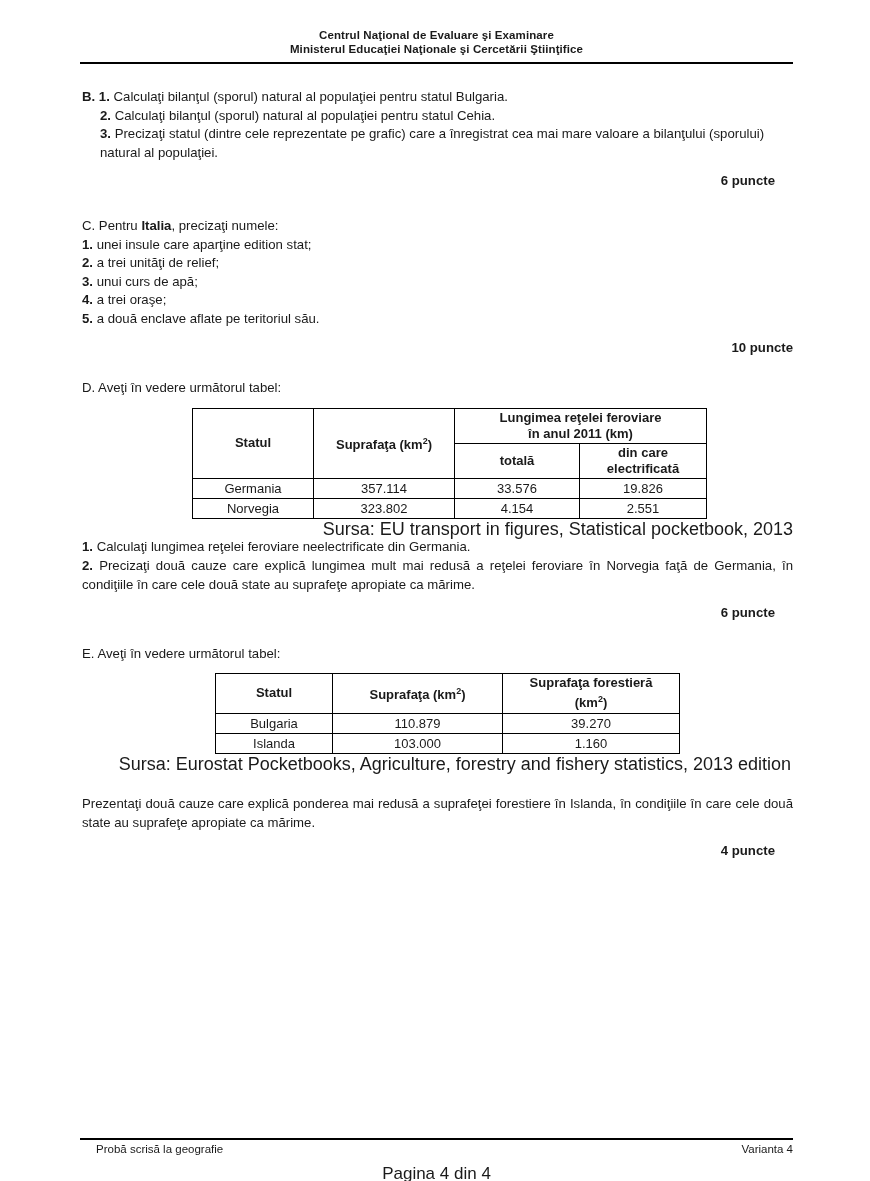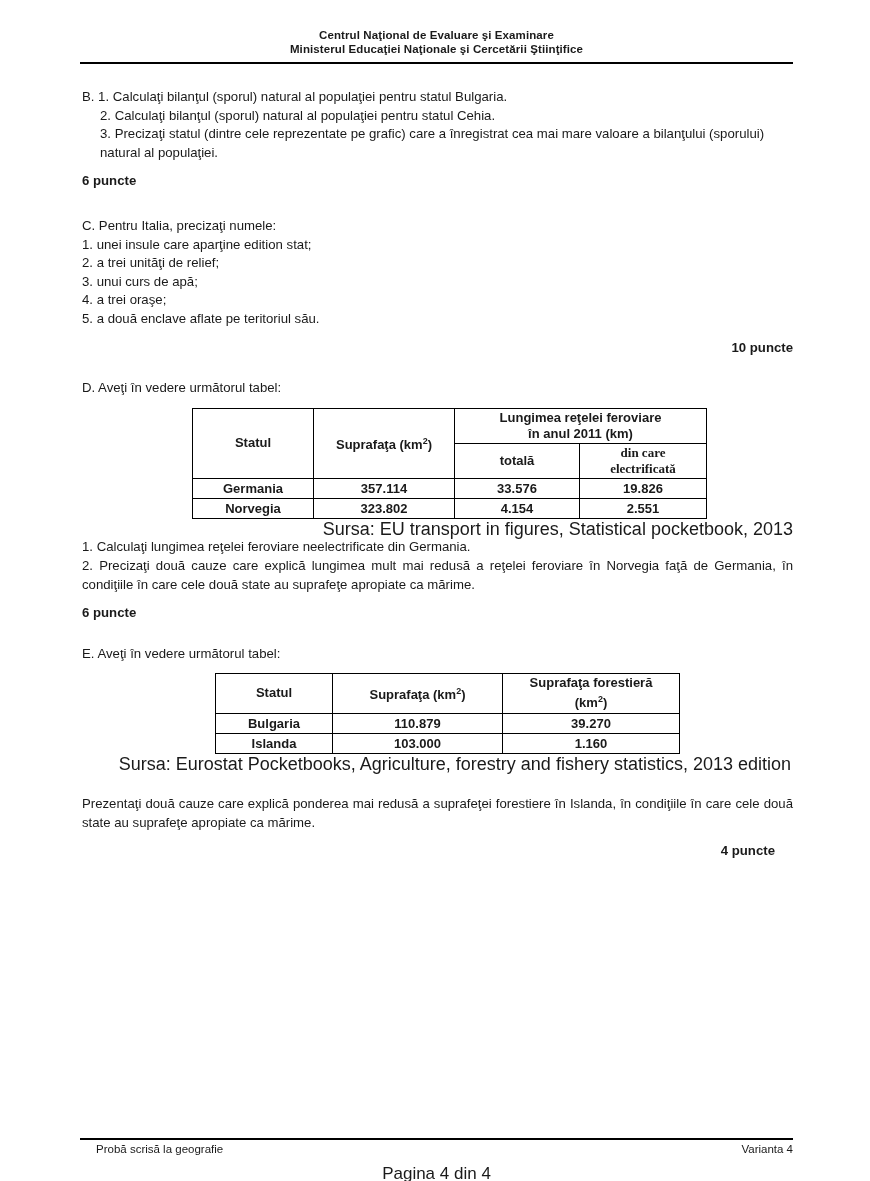--- a/index.html
+++ b/index.html
@@ -48,59 +48,59 @@
   .content {
     position: absolute;
     left: 82px;
     top: 88px;
     width: 711px;
     font-size: 13.2px;
     line-height: 18.6px;
   }
 
   .para { margin: 0; }
-  .b { font-weight: normal; }
+  .b { font-weight: bold; }
   .indent1 { padding-left: 18px; }
   .points {
     font-weight: bold;
     font-size: 13.2px;
     margin-top: 10px;
   }
-  .points.p6 { padding-right: 18px; }
+  .points.p6 { text-align: right; padding-right: 18px; }
   .points.p10 { text-align: right; padding-right: 0px; }
   .points.p4 { text-align: right; padding-right: 18px; }
 
   .gap-sm { height: 10px; }
   .gap-md { height: 22px; }
   .gap-lg { height: 26px; }
   table.gtbl {
     border-collapse: collapse;
     font-size: 13px;
     background: #fff;
   }
   table.gtbl td, table.gtbl th {
     border: 1px solid #000;
     padding: 1px 4px;
     text-align: center;
     vertical-align: middle;
-    font-weight: bold;
+    font-weight: normal;
   }
   table.gtbl th {
     font-weight: bold;
     line-height: 16px;
     margin-left: 42px;
   }
   table.gtbl td.datacell { line-height: 17px; }
   .sup { font-size: 9px; vertical-align: super; }
 
   .tblD { margin-left: 110px; }
   .tblD .c-stat  { width: 112px; }
   .tblD .c-supr  { width: 132px; }
   .tblD .c-tot   { width: 116px; }
-  .tblD .c-elec  { width: 118px; font-family: Liberation Serif, serif; }
+  .tblD .c-elec  { width: 118px; }
 
   .tblE { margin-left: 133px; }
   .tblE .c-stat  { width: 108px; }
   .tblE .c-supr  { width: 161px; }
   .tblE .c-for   { width: 168px; }
 
   .sursa {
     font-size: 18px;
     text-align: right;
     margin-top: 1px;

